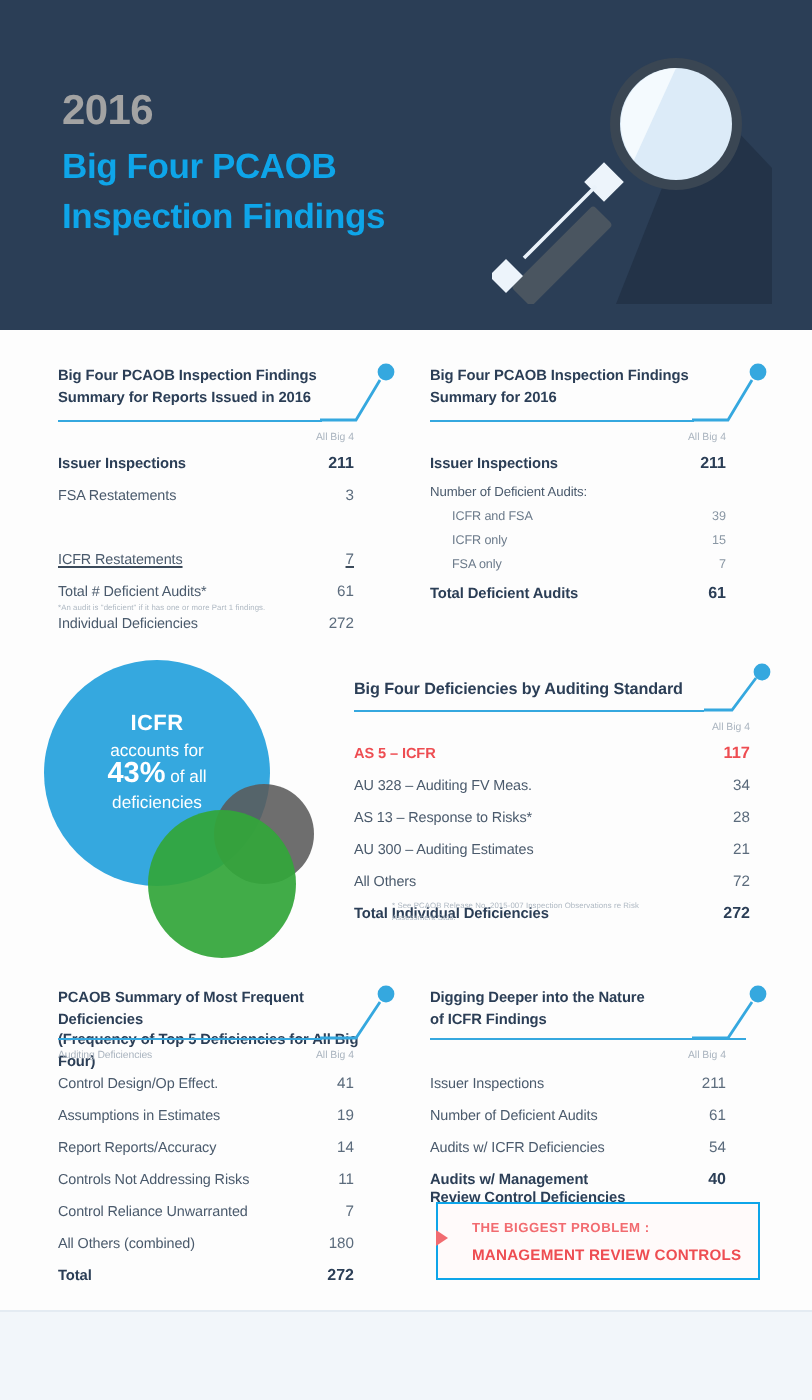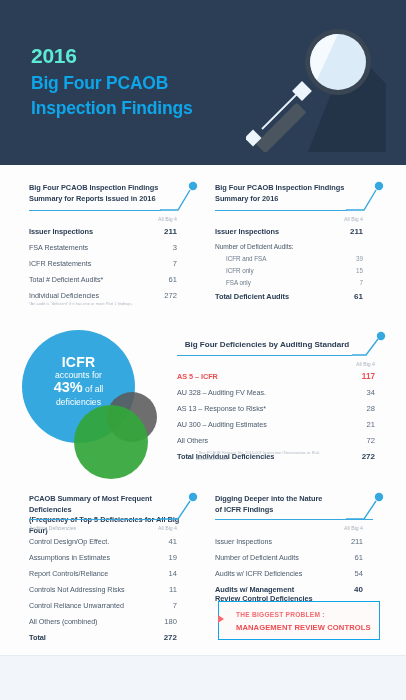--- a/index.html
+++ b/index.html
@@ -13,21 +13,21 @@
   }
   .page { position:relative; width:406px; height:700px; background:#fdfdfd; }
 
   
   .header {
     position:absolute; left:0; top:0; width:406px; height:165px;
     background:#2b3e56; overflow:hidden;
   }
   .hdr-year {
     position:absolute; left:31px; top:44px;
-    font-size:21px; font-weight:bold; color:#5eead4; letter-spacing:-0.3px;
+    font-size:21px; font-weight:bold; color:#a3a3a3; letter-spacing:-0.3px;
   }
   .hdr-title {
     position:absolute; left:31px; top:71px;
     font-size:17.5px; font-weight:bold; color:#0ea5e9;
     line-height:25px; letter-spacing:-0.2px;
   }
   .magnifier { position:absolute; left:246px; top:22px; width:140px; height:130px; }
 
   
   .panel { position:absolute; }
@@ -69,21 +69,21 @@
     border-radius:50%; background:#5a5a5a; opacity:0.88;
   }
   .c-green {
     position:absolute; left:52px; top:75px; width:74px; height:74px;
     border-radius:50%; background:#33a63a; opacity:0.93;
   }
   .venn-txt {
     position:absolute; left:0; top:26px; width:113px;
     text-align:center; color:#ffffff; line-height:12.5px;
   }
-  .venn-l1 { font-size:14px; font-weight:bold; letter-spacing:0.2px; }
+  .venn-l1 { font-size:11px; font-weight:bold; letter-spacing:0.2px; }
   .venn-l2 { font-size:8.6px; }
   .venn-l3 { font-size:8.6px; }
   .venn-l3 b { font-size:14.5px; font-weight:bold; }
   .venn-l4 { font-size:8.6px; }
 
   
   .callout {
     position:absolute; left:218px; top:601px; width:162px; height:39px;
     border:1px solid #0ea5e9; background:#fffafa;
   }
@@ -147,21 +147,21 @@
       <span class="val">All Big 4</span>
     </div>
     <div class="row strong" style="margin-top:5px;">
       <span class="lbl">Issuer Inspections</span>
       <span class="val">211</span>
     </div>
     <div class="row" style="margin-top:7px;">
       <span class="lbl">FSA Restatements</span>
       <span class="val">3</span>
     </div>
-    <div class="row" style="margin-top:7px;">
+    <div class="row" style="margin-top:23px;text-decoration:underline;">
       <span class="lbl">ICFR Restatements</span>
       <span class="val">7</span>
     </div>
     <div class="row" style="margin-top:7px;">
       <span class="lbl">Total # Deficient Audits*</span>
       <span class="val">61</span>
     </div>
     <div class="row" style="margin-top:7px;">
       <span class="lbl">Individual Deficiencies</span>
       <span class="val">272</span>
@@ -216,21 +216,21 @@
     <div class="c-gray"></div>
     <div class="c-green"></div>
     <div class="venn-txt">
       <div class="venn-l1">ICFR</div>
       <div class="venn-l2">accounts for</div>
       <div class="venn-l3"><b>43%</b><span> of all</span></div>
       <div class="venn-l4">deficiencies</div>
     </div>
   </div>
 
-  <div class="panel" style="left:177px; top:340px; width:180px;text-align:center;">
+  <div class="panel" style="left:177px; top:340px; width:180px;">
     <div class="panel-title" style="font-size:8.1px;">Big Four Deficiencies by Auditing Standard</div>
   </div>
   <svg class="connector" style="left:352px; top:331px; width:42px; height:28px;">
     <path d="M0 24 L14 24 L26 8" stroke="#35a8df" stroke-width="1.4" fill="none"></path>
     <circle cx="29" cy="5" r="4.2" fill="#35a8df"></circle>
   </svg>
   <div class="hrule" style="left:177px; top:355px; width:175px;"></div>
   <div class="tbl" style="left:177px; top:361px; width:198px;">
     <div class="row head">
       <span class="lbl"></span>
@@ -284,21 +284,21 @@
     </div>
     <div class="row" style="margin-top:6px;">
       <span class="lbl">Control Design/Op Effect.</span>
       <span class="val">41</span>
     </div>
     <div class="row" style="margin-top:7px;">
       <span class="lbl">Assumptions in Estimates</span>
       <span class="val">19</span>
     </div>
     <div class="row" style="margin-top:7px;">
-      <span class="lbl">Report Controls/Reliance</span>
+      <span class="lbl">Report Reports/Accuracy</span>
       <span class="val">14</span>
     </div>
     <div class="row" style="margin-top:7px;">
       <span class="lbl">Controls Not Addressing Risks</span>
       <span class="val">11</span>
     </div>
     <div class="row" style="margin-top:7px;">
       <span class="lbl">Control Reliance Unwarranted</span>
       <span class="val">7</span>
     </div>

